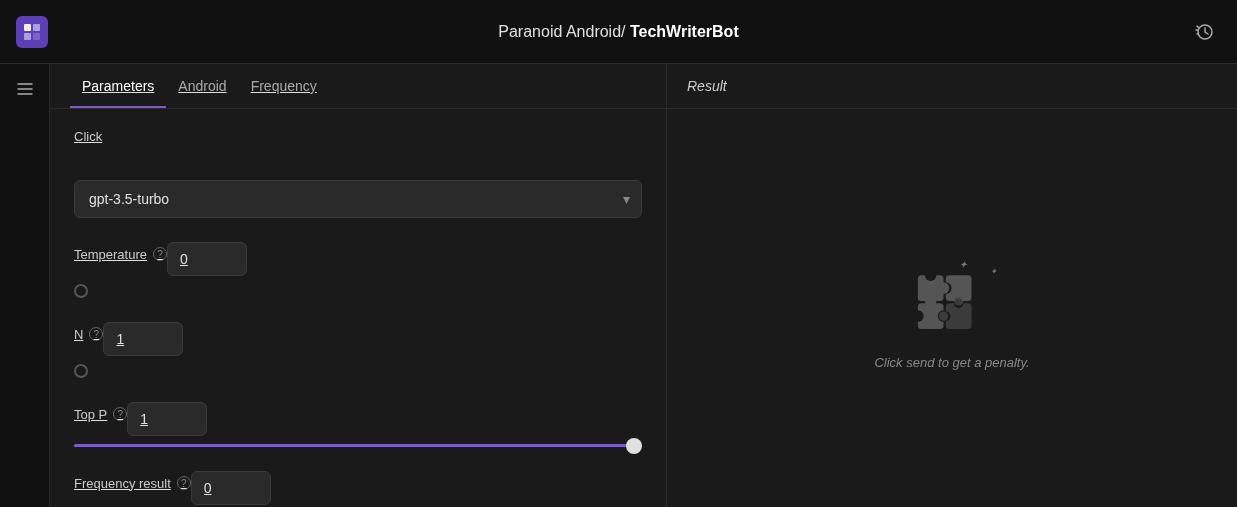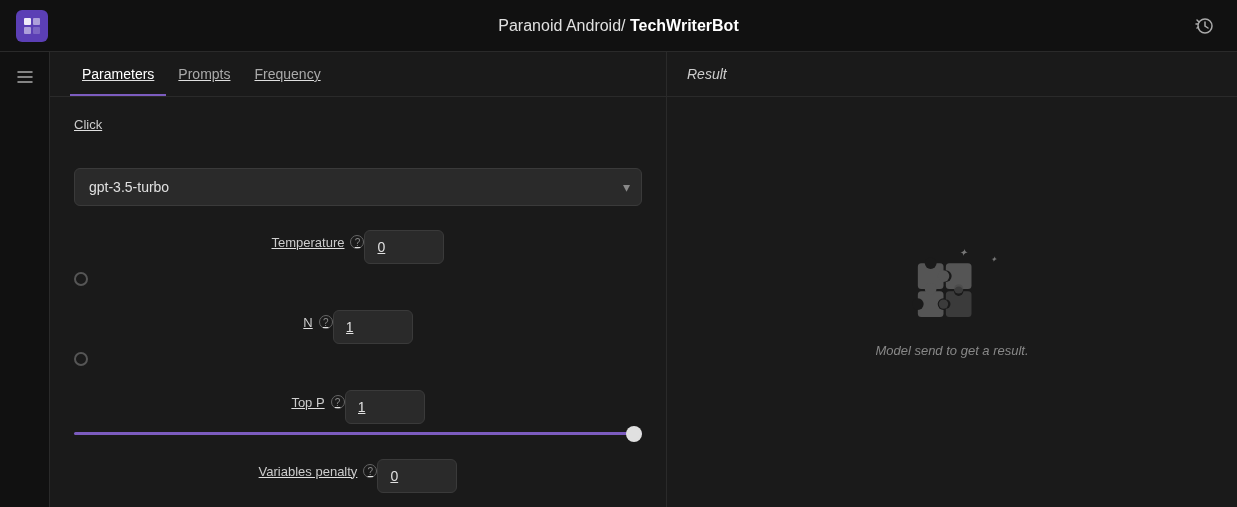--- a/index.html
+++ b/index.html
@@ -9,21 +9,21 @@
       font-family: -apple-system, BlinkMacSystemFont, 'Segoe UI', sans-serif;
       font-size: 14px;
       height: 507px;
       width: 1237px;
       overflow: hidden;
     }
 
     
     .header {
       background: #111111;
-      height: 52px;
+      height: 64px;
       display: flex;
       align-items: center;
       justify-content: space-between;
       padding: 0 16px;
       border-bottom: 1px solid #2a2a2a;
     }
     .header-logo {
       width: 32px;
       height: 32px;
       background: #5b3fb5;
@@ -186,21 +186,21 @@
       padding: 8px 12px;
       border-radius: 6px;
       font-size: 14px;
       width: 80px;
       text-align: left;
     }
 
     .param-row {
       display: flex;
       align-items: center;
-      justify-content: center;
+      justify-content: flex-start;
       margin-bottom: 8px;
     }
 
     
     .slider-row {
       display: flex;
       align-items: center;
       margin-top: 4px;
     }
 
@@ -304,21 +304,21 @@
     </div>
   </div>
 
   <div class="left-panel">
 
     <div class="tabs">
       <div class="tab active">
         <span>Parameters</span>
       </div>
       <div class="tab">
-        <span>Prompts</span>
+        <span>Android</span>
       </div>
       <div class="tab">
         <span>Frequency</span>
       </div>
     </div>
 
     <div class="params-content">
 
       <div class="param-section">
         <div class="param-label">
@@ -369,21 +369,21 @@
           <input class="number-input" type="number" value="1" style="">
         </div>
         <div class="slider-row">
           <input type="range" class="range-slider filled" min="0" max="1" step="0.01" value="1" style="--val: 100%;">
         </div>
       </div>
 
       <div class="param-section">
         <div class="param-row">
           <div class="param-label">
-            <span>Variables penalty</span>
+            <span>Frequency result</span>
             <span class="help-icon">?</span>
           </div>
           <input class="number-input" type="number" value="0" style="">
         </div>
       </div>
 
     </div>
   </div>
 
   <div class="right-panel">
@@ -411,17 +411,17 @@
           <circle cx="27" cy="40" r="5" fill="#1a1a1a"></circle>
 
           <rect x="29" y="29" width="22" height="22" rx="3" fill="#4a4a4a" opacity="0.7"></rect>
 
           <circle cx="40" cy="29" r="4" fill="#1a1a1a"></circle>
           <circle cx="40" cy="27" r="4" fill="#4a4a4a" opacity="0.7"></circle>
           <circle cx="29" cy="40" r="4" fill="#1a1a1a"></circle>
           <circle cx="27" cy="40" r="4" fill="#4a4a4a" opacity="0.7"></circle>
         </svg>
       </div>
-      <div class="result-hint">Model send to get a result.</div>
+      <div class="result-hint">Click send to get a penalty.</div>
     </div>
   </div>
 
 </div>
 
 </body></html>

